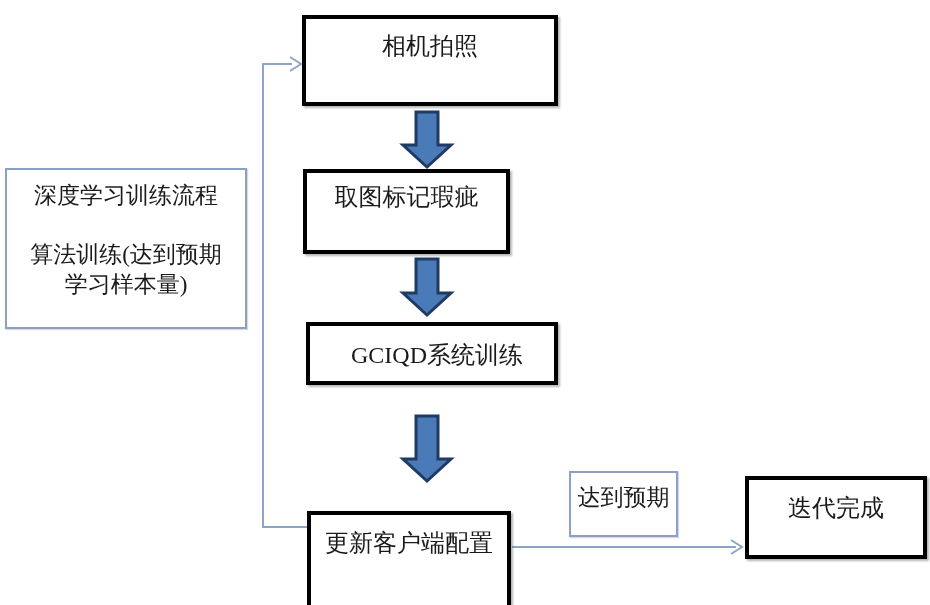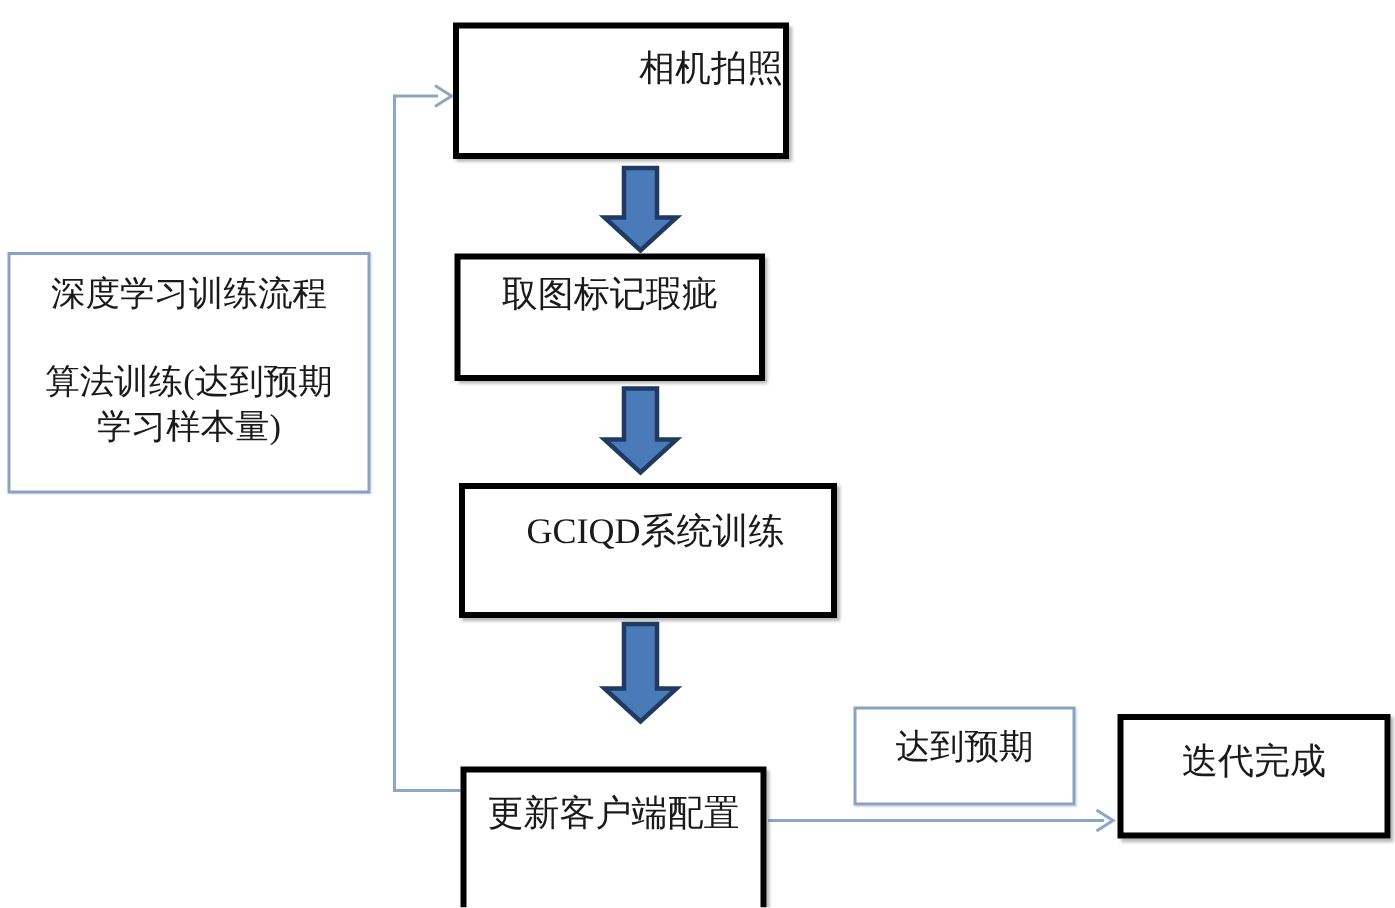--- a/index.html
+++ b/index.html
@@ -33,26 +33,26 @@
   }
   .box.dark {
     border: 4px solid #000000;
     box-shadow: 2px 2px 2px rgba(90,90,90,0.45);
   }
   .box.light {
     border: 2px solid #8aa0c4;
     box-shadow: 1px 1px 1px rgba(140,150,170,0.35);
     text-align: center;
   }
-  .node-camera { left: 302px; top: 15px;  width: 224px; height: 91px;  padding-top: 11px; text-align: right; }
+  .node-camera { left: 302px; top: 15px;  width: 256px; height: 91px;  padding-top: 11px; }
   .node-mark   { left: 303px; top: 169px; width: 207px; height: 85px;  padding-top: 8px; }
-  .node-train  { left: 306px; top: 322px; width: 252px; height: 90px;  padding-top: 13px; padding-left: 10px; }
+  .node-train  { left: 306px; top: 322px; width: 252px; height: 63px;  padding-top: 13px; padding-left: 10px; }
   .node-update { left: 307px; top: 487px; width: 204px; height: 111px; padding-top: 10px; line-height: 36px; margin-top: 24px; }
   .node-done   { left: 745px; top: 476px; width: 182px; height: 83px;  padding-top: 12px; }
-  .label-expect{ left: 569px; top: 471px; width: 148px; height: 66px;  padding-top: 9px; font-size: 23px; }
+  .label-expect{ left: 569px; top: 471px; width: 109px; height: 66px;  padding-top: 9px; font-size: 23px; }
   .note-left   { left: 5px;   top: 168px; width: 242px; height: 161px; padding-top: 11px; font-size: 23px; line-height: 30px; }
   .note-gap    { height: 29px; }
   .txt { display: block; }
 </style>
 </head>
 <body>
 
 <div class="stage">
 
   <svg class="connector-layer" viewBox="0 0 930 605" xmlns="http://www.w3.org/2000/svg">

